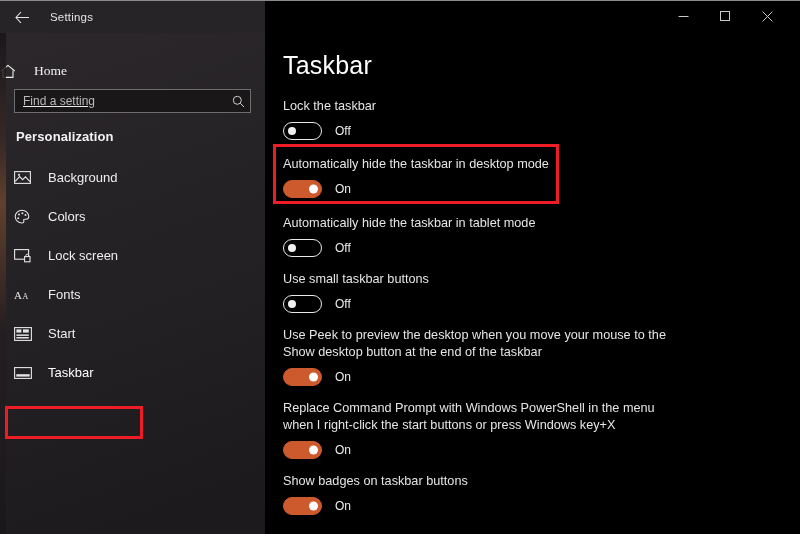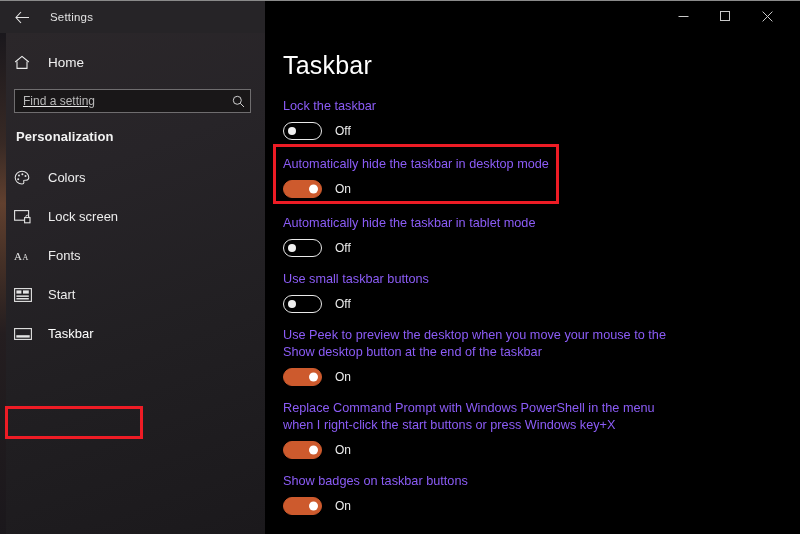--- a/index.html
+++ b/index.html
@@ -59,22 +59,22 @@
   }
   
   #wallpaper-sliver {
     position:absolute; top:32px; left:0; width:6px; bottom:0;
     background:linear-gradient(180deg,#17151a 0%,#3a2a24 22%,#6b4530 34%,#4a3226 46%,#241d1f 60%,#1a171b 100%);
     opacity:.85;
     z-index:5;
   }
 
   .nav-home {
-    display:flex; align-items:center;
-    height:34px; padding-left:14px; margin-top:12px;
+    display:flex; align-items:flex-end;
+    height:34px; margin-top:12px;font-family:Liberation Serif, serif;
   }
   .nav-home .ico { width:26px; display:flex; align-items:center; color:#ececec; }
   .nav-home .lbl { font-size:13.5px; color:#f0f0f0; margin-left:8px; }
 
   #search-wrap { padding:10px 14px 0 14px; }
   #search-box {
     position:relative;
     height:24px;
     background:#191718;
     border:1px solid #6f6d6f;
@@ -129,21 +129,21 @@
   }
   #page-title {
     font-size:25px; font-weight:normal; color:#ffffff;
     letter-spacing:.2px;
     margin-bottom:18px;
   }
   .setting {
     margin-bottom:14px;
   }
   .setting-label {
-    font-size:12.7px; color:#8b5cf6; line-height:17px;
+    font-size:12.7px; color:#e5e5e5; line-height:17px;
     margin-bottom:7px; max-width:400px;
   }
   .toggle-row { display:flex; align-items:center; }
   .toggle {
     width:39px; height:18px; border-radius:10px;
     position:relative; flex:0 0 auto;
   }
   .toggle.off {
     background:transparent; border:1.4px solid #e9e9e9;
   }
@@ -233,20 +233,30 @@
             <path d="M8.3 8.3 L12 12" stroke="#d0d0d0" stroke-width="1"></path>
           </svg>
         </span>
       </div>
     </div>
 
     <div id="section-title">Personalization</div>
 
     <div id="nav-list">
 
+      <div class="nav-item">
+        <span class="ico">
+          <svg width="17" height="15" viewBox="0 0 17 15">
+            <rect x="0.6" y="1.6" width="15.8" height="11.8" stroke="#e4e4e4" stroke-width="1.1" fill="none"></rect>
+            <path d="M1.2 11.4 L5.6 6.6 L8.6 9.6 L11.4 6.8 L16 11.6" stroke="#e4e4e4" stroke-width="1.1" fill="none"></path>
+            <circle cx="5" cy="4.8" r="1.1" fill="#e4e4e4"></circle>
+          </svg>
+        </span>
+        <span class="lbl">Background</span>
+      </div>
 
       <div class="nav-item">
         <span class="ico">
           <svg width="16" height="16" viewBox="0 0 16 16">
             <path d="M8 1.2 C4.2 1.2 1.2 4 1.2 7.6 C1.2 11.2 4.2 14 8 14 C9.3 14 9.9 13.2 9.9 12.4 C9.9 11.5 9.2 11 9.9 10.4 C10.4 10 11.2 10.2 12.2 10.2 C13.6 10.2 14.8 9.3 14.8 7.6 C14.8 4 11.8 1.2 8 1.2 Z" stroke="#e4e4e4" stroke-width="1.05" fill="none"></path>
             <circle cx="5" cy="5.6" r="1" fill="#e4e4e4"></circle>
             <circle cx="8.4" cy="4.3" r="1" fill="#e4e4e4"></circle>
             <circle cx="4.2" cy="9.2" r="1" fill="#e4e4e4"></circle>
             <circle cx="11.5" cy="6" r="1" fill="#e4e4e4"></circle>
           </svg>

